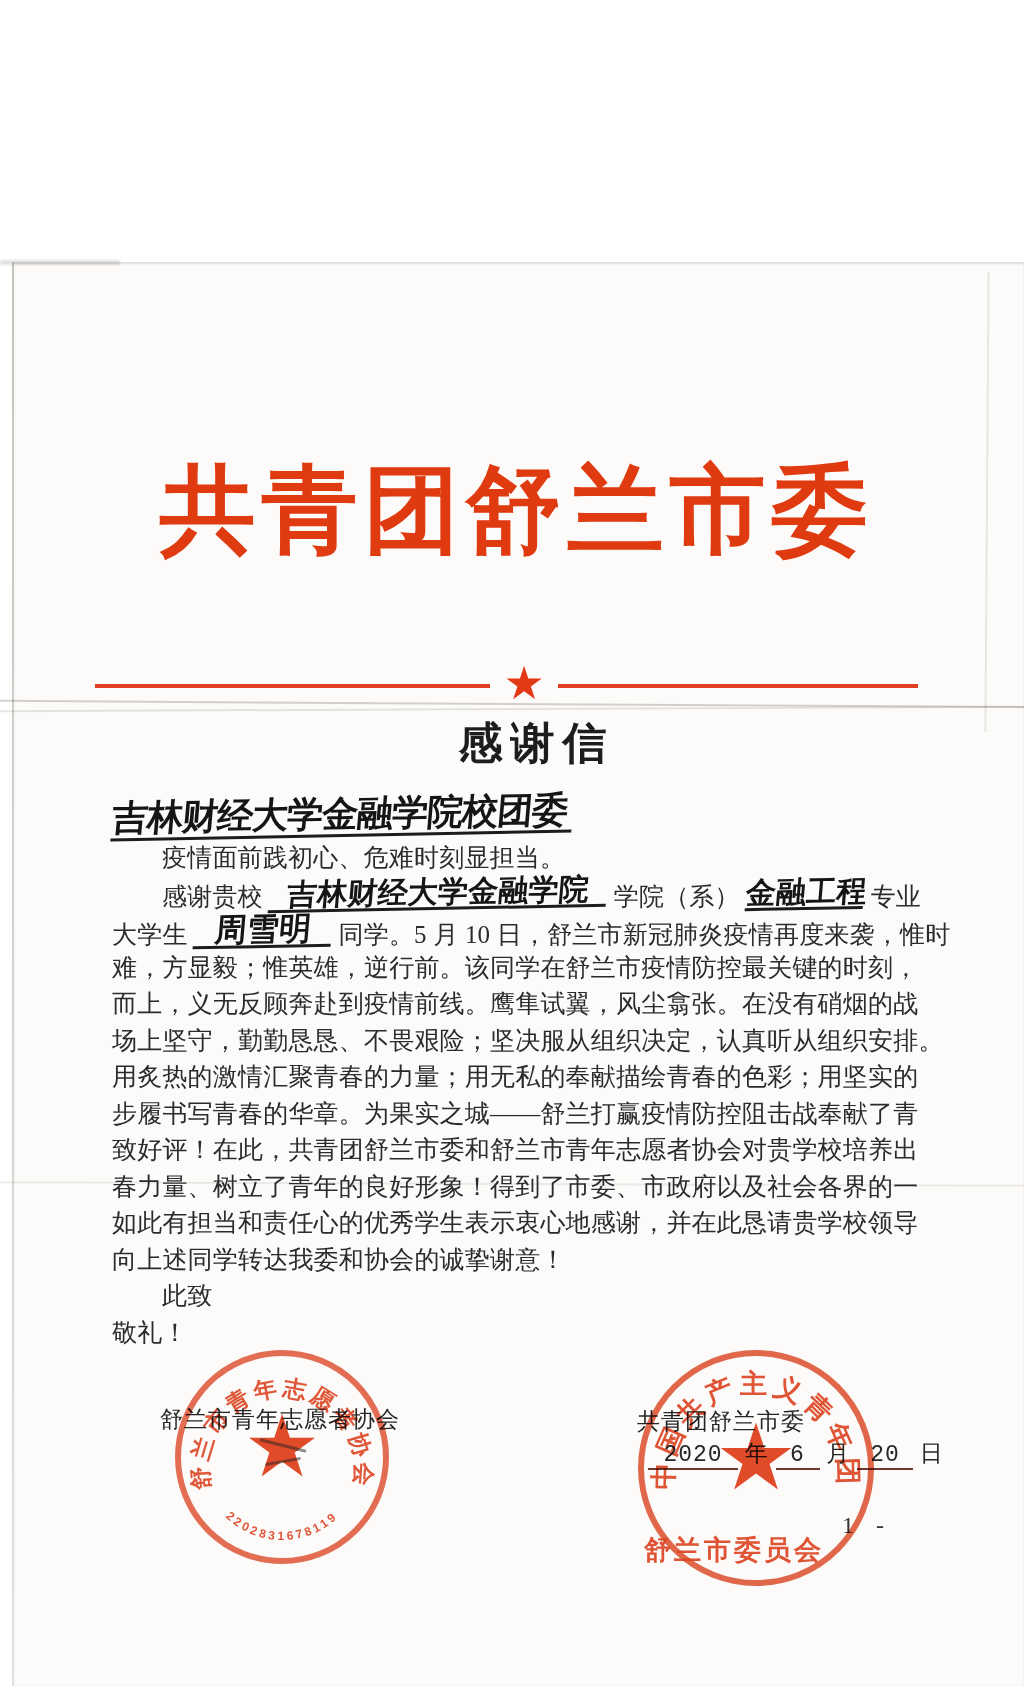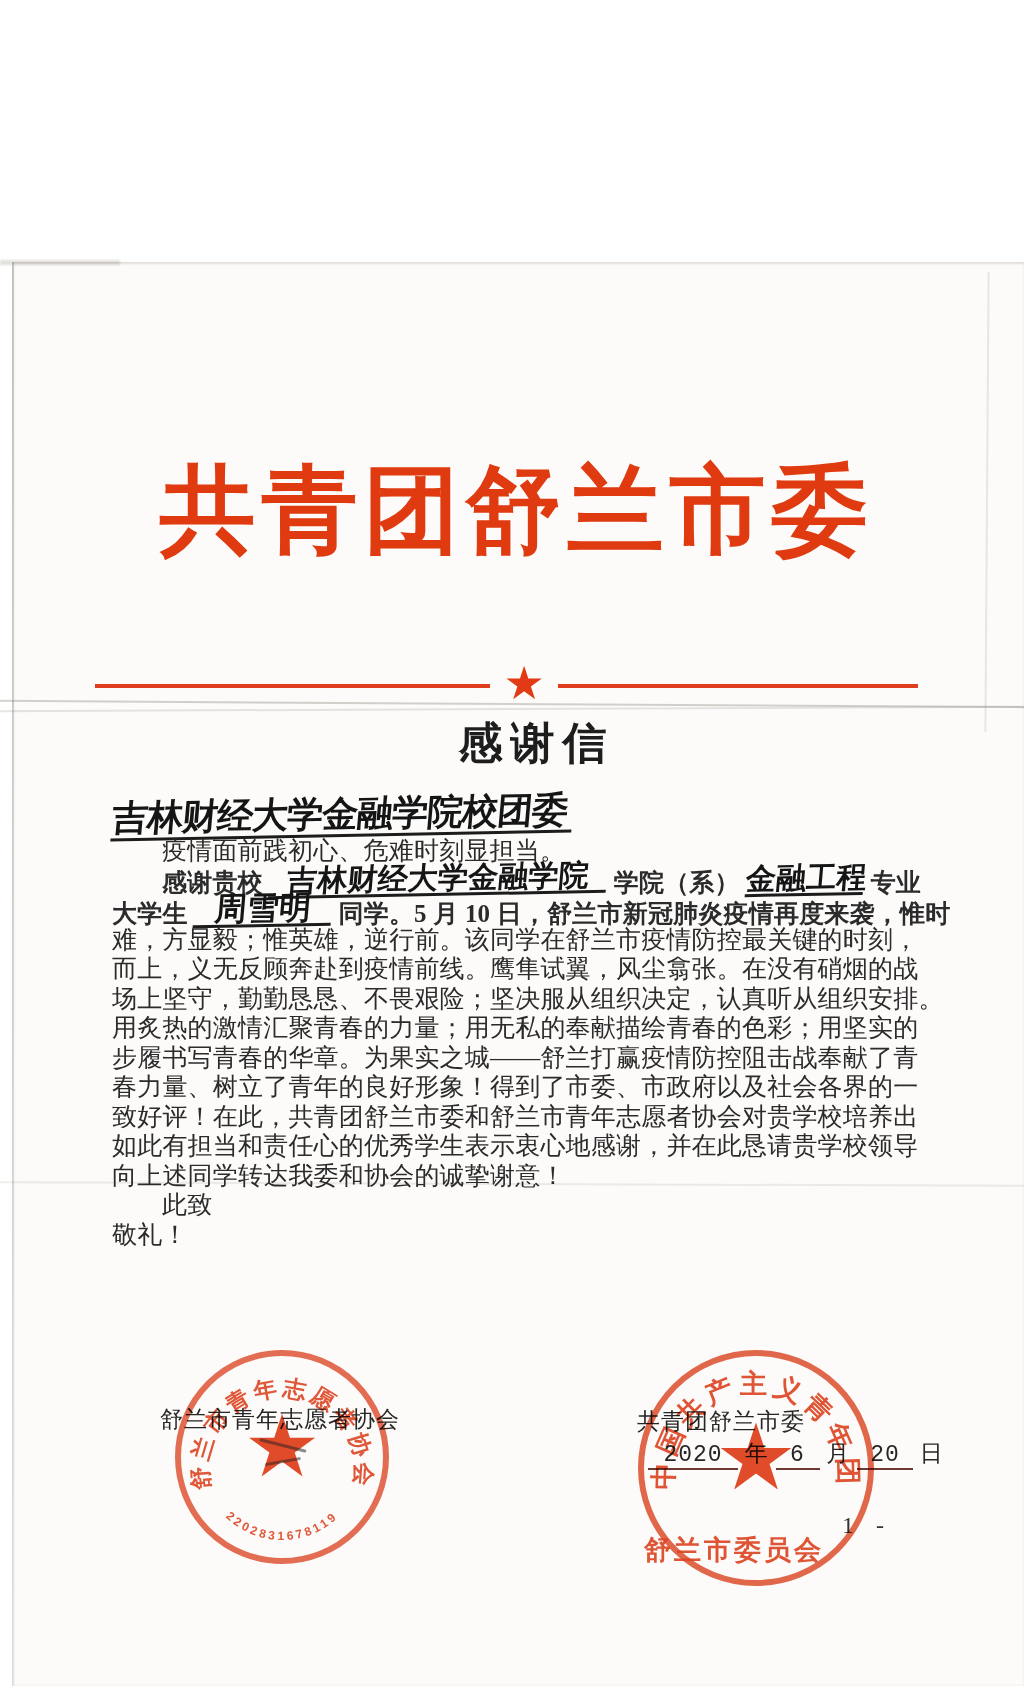--- a/index.html
+++ b/index.html
@@ -32,23 +32,23 @@
   
   .hand{font-family:"DejaVu Sans",cursive;color:#151515;font-weight:600;
         transform:rotate(-1.1deg) skewX(-6deg);display:inline-block;line-height:1;}
   .hand-salutation{position:absolute;left:112px;top:796px;font-size:36px;letter-spacing:-1px;
                    border-bottom:3px solid #1c1c1c;padding:0 6px 2px 0;}
   .hand-inline{border-bottom:3px solid #1c1c1c;text-align:center;position:relative;top:-3px;}
 
   
   .body-block{position:absolute;left:112px;top:836px;width:806px;color:#2b2b2b;
               font-size:25px;line-height:29.5px;letter-spacing:.2px;}
-  .bline{height:29.5px;white-space:nowrap;}
+  .bline{height:29.5px;white-space:nowrap;margin-top:7px;}
   .indent{padding-left:50px;}
-  .seg{display:inline-block;font-weight:bold;}
+  .seg{display:inline-block;}
   .hand-school{width:338px;font-size:30px;}
   .hand-major{width:118px;font-size:30px;}
   .hand-name{width:138px;font-size:32px;}
 
   
   .sig{position:absolute;color:#262626;font-size:23px;white-space:nowrap;}
   .sig-left{left:160px;top:1404px;letter-spacing:1px;}
   .sig-right{left:637px;top:1406px;letter-spacing:1px;}
   .date-line{left:648px;top:1438px;letter-spacing:1px;}
   .date-num{display:inline-block;text-align:center;border-bottom:2px solid #6e3a30;padding:0 8px;font-family:Liberation Mono, monospace;}
@@ -103,22 +103,22 @@
       <span class="seg">大学生</span>
       <span class="hand hand-inline hand-name">周雪明</span>
       <span class="seg">同学。5 月 10 日，舒兰市新冠肺炎疫情再度来袭，惟时</span>
     </div>
     <div>
         <div class="bline">难，方显毅；惟英雄，逆行前。该同学在舒兰市疫情防控最关键的时刻，</div>
         <div class="bline">而上，义无反顾奔赴到疫情前线。鹰隼试翼，风尘翕张。在没有硝烟的战</div>
         <div class="bline">场上坚守，勤勤恳恳、不畏艰险；坚决服从组织决定，认真听从组织安排。</div>
         <div class="bline">用炙热的激情汇聚青春的力量；用无私的奉献描绘青春的色彩；用坚实的</div>
         <div class="bline">步履书写青春的华章。为果实之城——舒兰打赢疫情防控阻击战奉献了青</div>
+        <div class="bline">致好评！在此，共青团舒兰市委和舒兰市青年志愿者协会对贵学校培养出</div>
         <div class="bline">春力量、树立了青年的良好形象！得到了市委、市政府以及社会各界的一</div>
-        <div class="bline">致好评！在此，共青团舒兰市委和舒兰市青年志愿者协会对贵学校培养出</div>
         <div class="bline">如此有担当和责任心的优秀学生表示衷心地感谢，并在此恳请贵学校领导</div>
         <div class="bline">向上述同学转达我委和协会的诚挚谢意！</div>
       </div>
     <div class="bline indent">此致</div>
     <div class="bline">敬礼！</div>
   </div>
 
   <div class="sig sig-left">舒兰市青年志愿者协会</div>
   <div class="sig sig-right">共青团舒兰市委</div>
   <div class="sig date-line">

